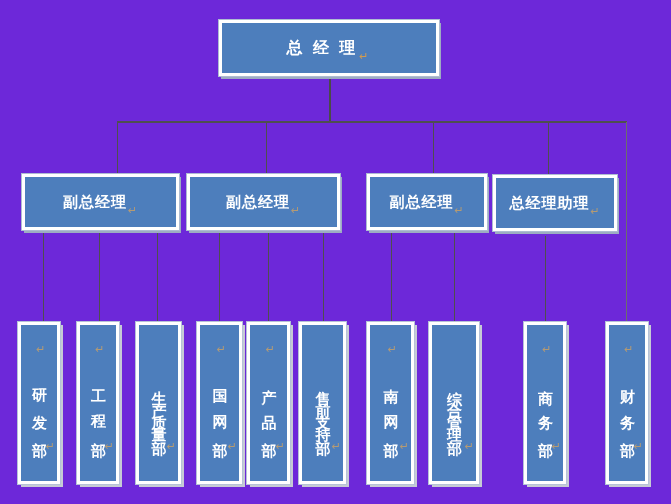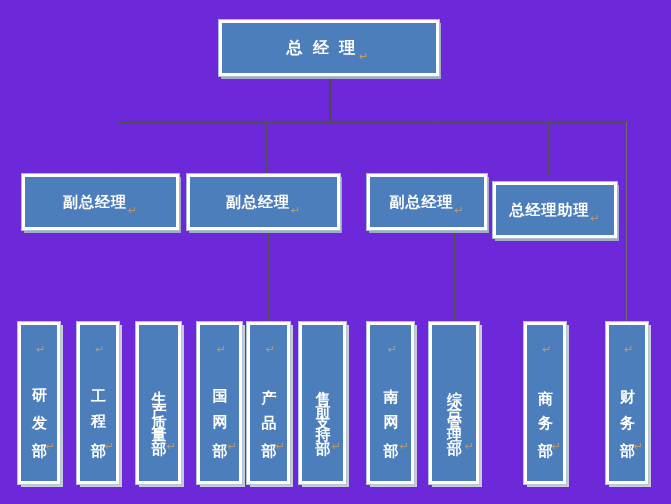--- a/index.html
+++ b/index.html
@@ -76,21 +76,21 @@
       <span class="brk brk-inline">↵</span>
   </div>
   <div class="obox hbox lv2box" style="left:187px;top:174px;width:153px;height:56px;">
     <span>副总经理</span>
       <span class="brk brk-inline">↵</span>
   </div>
   <div class="obox hbox lv2box" style="left:367px;top:174px;width:120px;height:56px;">
     <span>副总经理</span>
       <span class="brk brk-inline">↵</span>
   </div>
-  <div class="obox hbox lv2box" style="left:493px;top:182px;width:124px;height:56px;">
+  <div class="obox hbox lv2box" style="left:493px;top:175px;width:124px;height:56px;">
     <span>总经理助理</span>
       <span class="brk brk-inline">↵</span>
   </div>
 
   <div class="slip n3" style="left:18px;width:42px;">
     <span class="brk brk-top">↵</span>
     <span class="vtext">研发部</span>
     <span class="brk brk-end">↵</span>
   </div>
   <div class="slip n3" style="left:77px;width:42px;">

